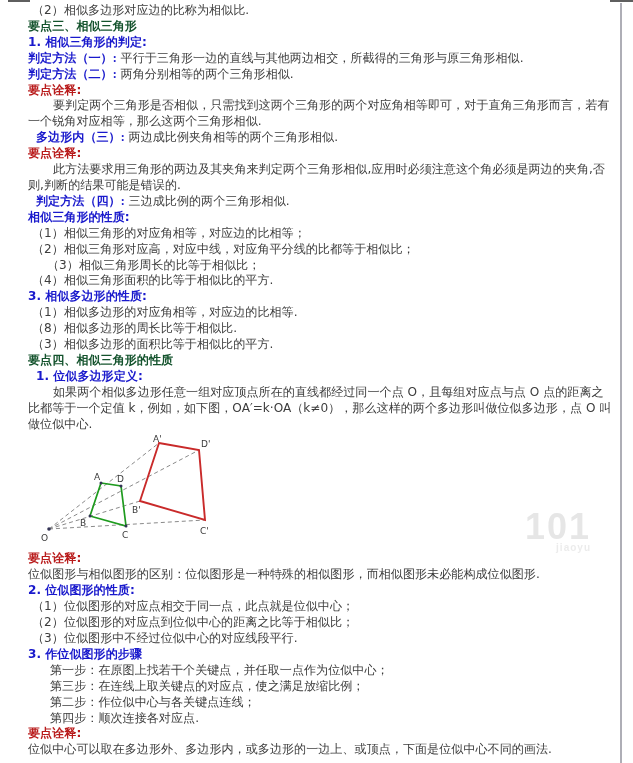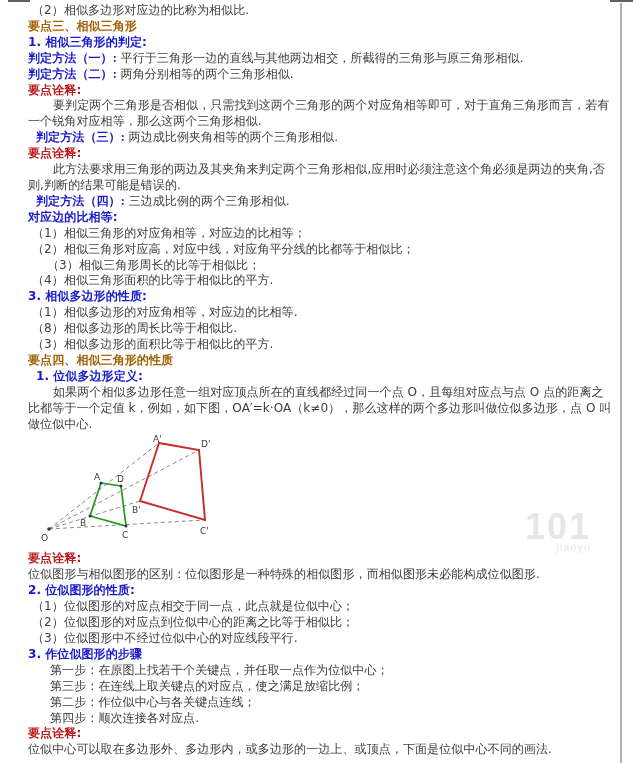--- a/index.html
+++ b/index.html
@@ -11,21 +11,21 @@
   .page{position:relative;width:633px;height:567px;background:#fff;}
 
   
   .top-mark-left{position:absolute;left:8px;top:0;width:22px;height:2px;background:#5f5f5f;}
   .top-mark-right{position:absolute;left:610px;top:0;width:23px;height:2px;background:#5f5f5f;}
   .right-border{position:absolute;left:620px;top:3px;width:2px;height:760px;background:#aeaeb6;}
 
   .content{position:absolute;left:28px;top:3px;width:584px;}
 
   .blk{font-size:12.1px;line-height:15.9px;color:#3c3c3c;white-space:normal;}
-  .heading_orange{color:#a16207;font-weight:bold;}
+  .heading_orange{color:#14532d;font-weight:bold;}
   .heading_blue{color:#1919CC;font-weight:bold;}
   .heading_magenta{color:#b91c1c;font-weight:bold;}
   .labeled .lbl{color:#1919CC;font-weight:bold;font-family:Liberation Serif, serif;}
   .labeled .txt{color:#3c3c3c;font-weight:normal;}
   .indent_body{text-indent:25px;}
   .step{padding-left:22px;}
   .li{padding-left:4px;}
   .li2{padding-left:19px;}
   .ind1{padding-left:8px;}
 
@@ -52,25 +52,25 @@
 
   <div class="content">
     <div>
         <div class="blk body li">（2）相似多边形对应边的比称为相似比.</div>
         <div class="blk heading_orange">要点三、相似三角形</div>
         <div class="blk heading_blue">1.  相似三角形的判定:</div>
         <div class="blk labeled"><span class="lbl">判定方法（一）:</span><span class="txt"> 平行于三角形一边的直线与其他两边相交，所截得的三角形与原三角形相似.</span></div>
         <div class="blk labeled"><span class="lbl">判定方法（二）:</span><span class="txt"> 两角分别相等的两个三角形相似.</span></div>
         <div class="blk heading_magenta">要点诠释:</div>
         <div class="blk indent_body">要判定两个三角形是否相似，只需找到这两个三角形的两个对应角相等即可，对于直角三角形而言，若有一个锐角对应相等，那么这两个三角形相似.</div>
-        <div class="blk labeled ind1"><span class="lbl">判定方法（三）:</span><span class="txt"> 两边成比例夹角相等的两个三角形相似.</span></div>
+        <div class="blk labeled ind1"><span class="lbl">多边形内（三）:</span><span class="txt"> 两边成比例夹角相等的两个三角形相似.</span></div>
         <div class="blk heading_magenta">要点诠释:</div>
         <div class="blk indent_body">此方法要求用三角形的两边及其夹角来判定两个三角形相似,应用时必须注意这个角必须是两边的夹角,否则,判断的结果可能是错误的.</div>
         <div class="blk labeled ind1"><span class="lbl">判定方法（四）:</span><span class="txt"> 三边成比例的两个三角形相似.</span></div>
-        <div class="blk heading_blue">对应边的比相等:</div>
+        <div class="blk heading_blue">相似三角形的性质:</div>
         <div class="blk body li">（1）相似三角形的对应角相等，对应边的比相等；</div>
         <div class="blk body li">（2）相似三角形对应高，对应中线，对应角平分线的比都等于相似比；</div>
         <div class="blk body li2">（3）相似三角形周长的比等于相似比；</div>
         <div class="blk body li">（4）相似三角形面积的比等于相似比的平方.</div>
         <div class="blk heading_blue">3. 相似多边形的性质:</div>
         <div class="blk body li">（1）相似多边形的对应角相等，对应边的比相等.</div>
         <div class="blk body li">（8）相似多边形的周长比等于相似比.</div>
         <div class="blk body li">（3）相似多边形的面积比等于相似比的平方.</div>
         <div class="blk heading_orange">要点四、相似三角形的性质</div>
         <div class="blk heading_blue ind1">1. 位似多边形定义:</div>

